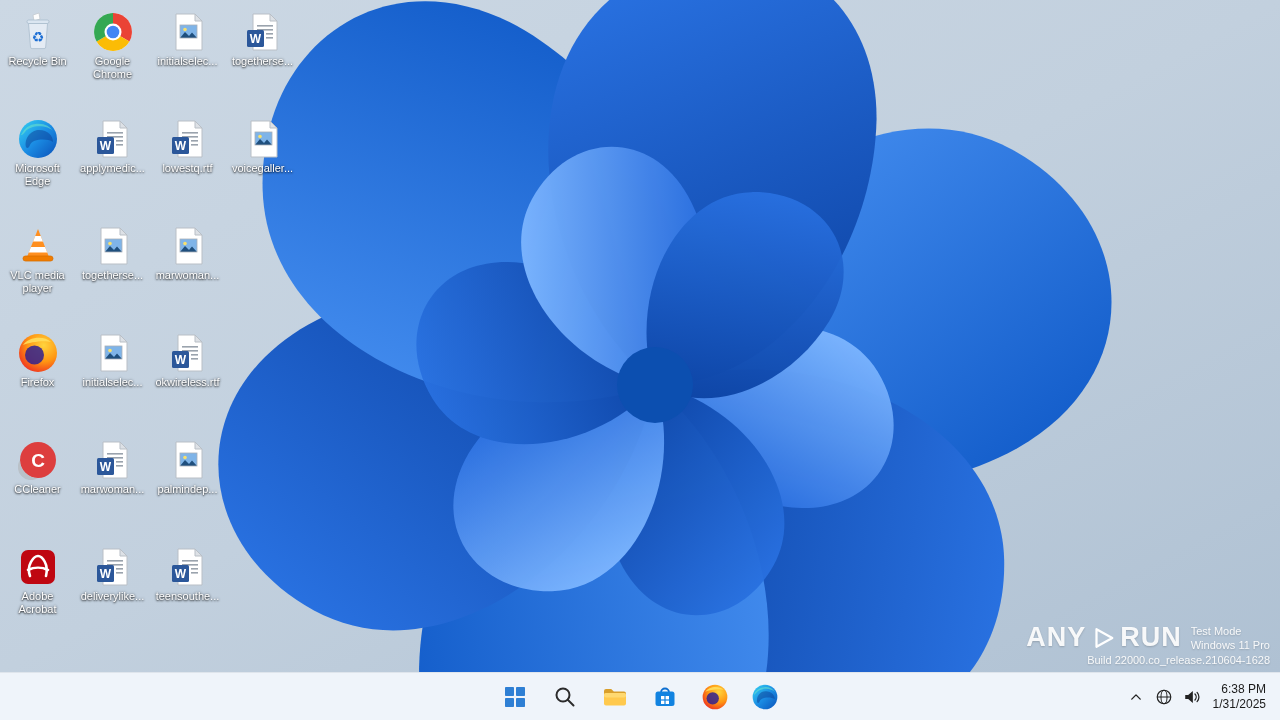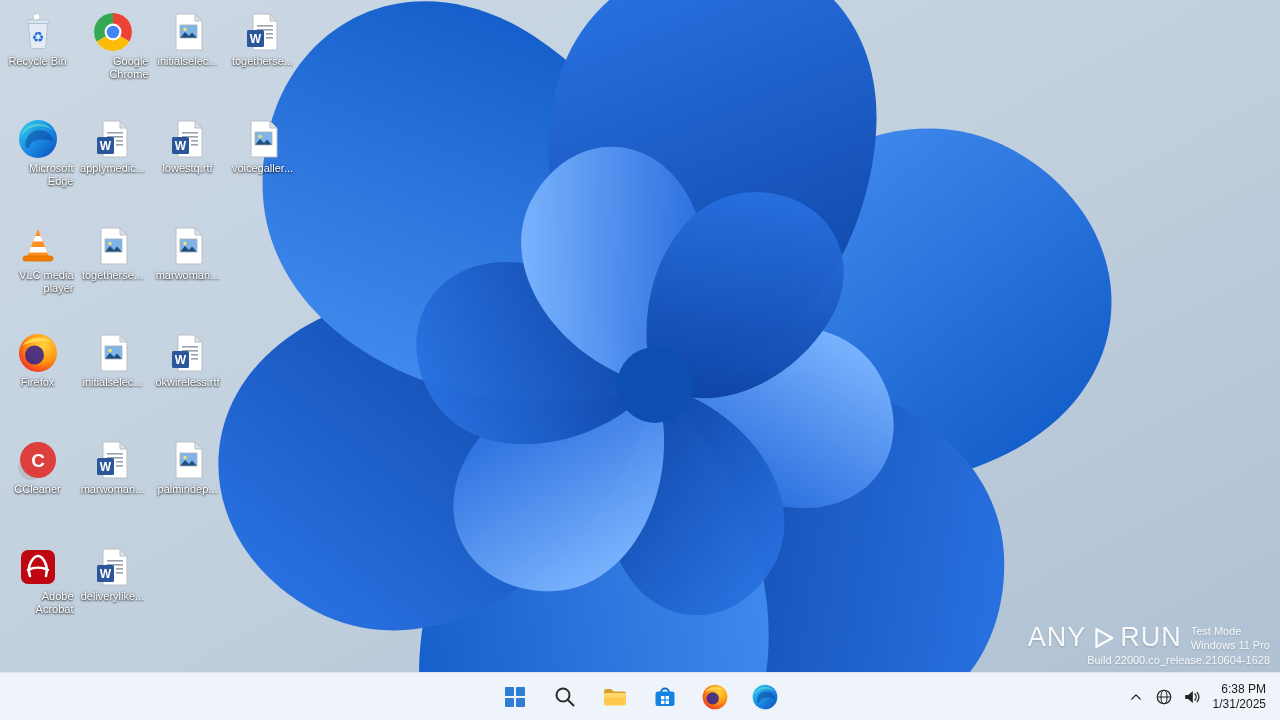--- a/index.html
+++ b/index.html
@@ -5,38 +5,38 @@
 <style>
   *{margin:0;padding:0;box-sizing:border-box}
   html,body{width:1280px;height:720px;overflow:hidden;font-family:"Liberation Sans",sans-serif;background:#c7d4e2}
   .screen{position:relative;width:1280px;height:720px;overflow:hidden}
   .wallpaper{position:absolute;left:0;top:0;width:1280px;height:672px;display:block}
 
   
   .desktop-grid{position:absolute;top:4px;left:0;display:grid;grid-template-columns:repeat(4,75px);grid-auto-rows:107px}
   .dicon{display:flex;flex-direction:column;align-items:center;padding-top:8px;gap:3px;width:75px;cursor:default}
   .dicon .ig{width:40px;height:40px;flex:none}
-  .ilabel{font-size:11px;line-height:13px;color:#fff;text-align:right;max-width:72px;word-wrap:break-word;
+  .ilabel{font-size:11px;line-height:13px;color:#fff;text-align:center;max-width:72px;word-wrap:break-word;
           text-shadow:0 1px 2px rgba(0,0,0,.8),0 0 3px rgba(0,0,0,.45)}
 
   
   .taskbar{position:absolute;left:0;right:0;bottom:0;height:48px;background:#eff4fa;border-top:1px solid #dfe5ec}
   .tb-center{position:absolute;left:50%;top:0;height:48px;transform:translateX(-50%);display:flex;gap:10px;align-items:center}
   .tb-btn{width:40px;height:40px;border-radius:5px;display:flex;align-items:center;justify-content:center;background:transparent;border:none}
   .tb-btn svg{width:26px;height:26px}
   .tray{position:absolute;right:4px;top:0;height:48px;display:flex;align-items:center;gap:2px}
   .tray-ic{width:26px;height:34px;display:flex;align-items:center;justify-content:center;border-radius:4px}
   .tray-ic svg{width:22px;height:22px}
   .clock{font-size:12px;line-height:15px;text-align:right;color:#1b1b1b;padding:0 10px 0 6px}
 
   
   .watermark{position:absolute;right:10px;bottom:52px;color:rgba(255,255,255,.92);display:flex;flex-direction:column;align-items:flex-end;
              text-shadow:0 1px 2px rgba(0,0,0,.18)}
   .wm-top{display:flex;align-items:center;gap:9px}
-  .wm-brand{display:flex;align-items:center;gap:4px;font-weight:normal;font-size:27px;letter-spacing:1px}
+  .wm-brand{display:flex;align-items:center;gap:4px;font-weight:bold;font-size:27px;letter-spacing:1px}
   .wm-play{width:26px;height:26px}
   .wm-col{font-size:11px;line-height:14px;text-align:left}
   .wm-build{font-size:11px;line-height:15px}
 </style>
 </head>
 <body>
 
 <svg width="0" height="0" style="position:absolute" aria-hidden="true">
   <defs>
     <linearGradient id="bgGrad" x1="0" y1="0" x2="1" y2="1">
@@ -329,20 +329,26 @@
           <use href="#sym-acrobat"></use>
         </svg>
       <span class="ilabel">Adobe Acrobat</span>
     </div>
     <div class="dicon">
       <svg class="ig">
           <use href="#sym-word"></use>
         </svg>
       <span class="ilabel">deliverylike...</span>
     </div>
+    <div class="dicon">
+      <svg class="ig">
+          <use href="#sym-word"></use>
+        </svg>
+      <span class="ilabel">teensouthe...</span>
+    </div>
   </div>
 
   <div class="watermark">
     <div class="wm-top">
       <div class="wm-brand">
         <span>ANY</span>
         <svg class="wm-play" viewBox="0 0 28 28">
           <path d="M7 4.5 L24 14 L7 23.5 Z" fill="none" stroke="#fff" stroke-width="2.4" stroke-linejoin="round"></path>
         </svg>
         <span>RUN</span>

